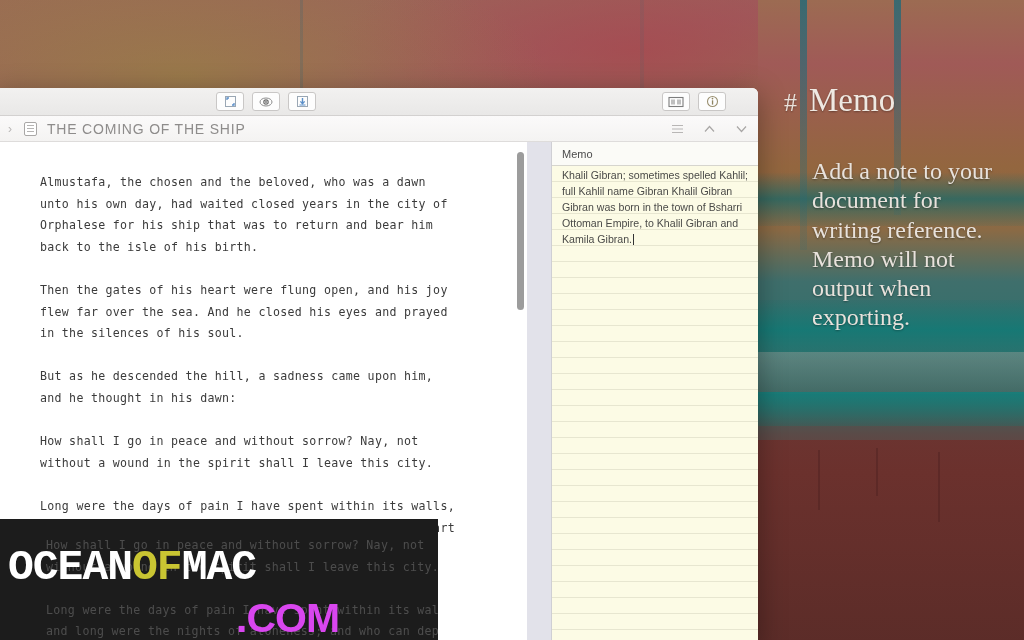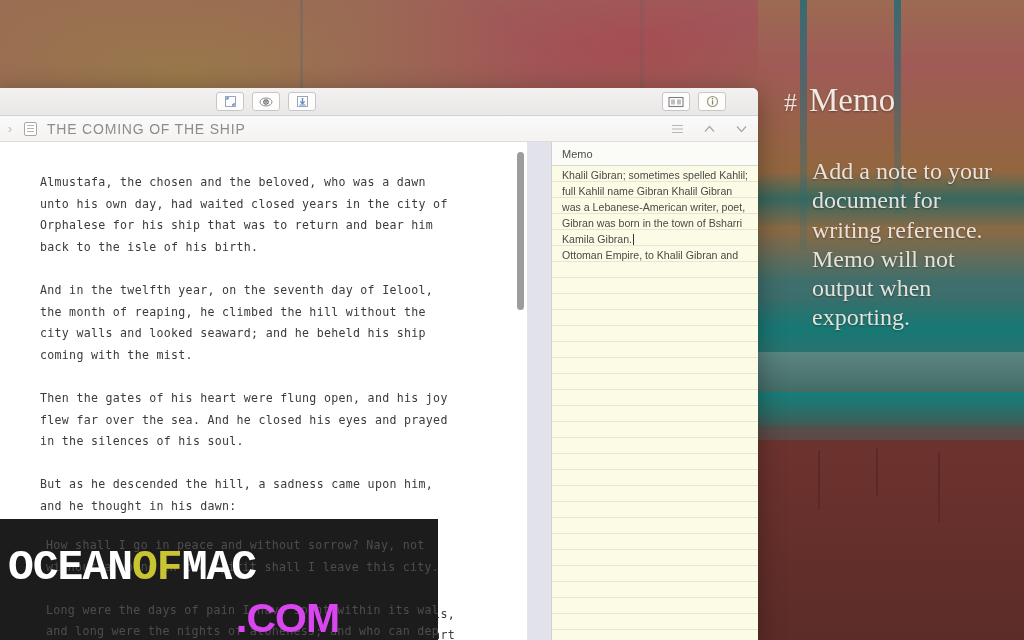--- a/index.html
+++ b/index.html
@@ -393,46 +393,42 @@
         </span>
       </div>
     </div>
 
     <div id="window-body">
 
       <div id="editor-pane">
         <div id="doc-text"><p>Almustafa, the chosen and the beloved, who was a dawn
 unto his own day, had waited closed years in the city of
 Orphalese for his ship that was to return and bear him
-back to the isle of his birth.</p><p>And in the twelfth year, on the seventh day of Ielool,
-the month of reaping, he climbed the hill without the
-city walls and looked seaward; and he beheld his ship
-coming with the mist.</p><p>Then the gates of his heart were flung open, and his joy
+back to the isle of his birth.</p><p>Then the gates of his heart were flung open, and his joy
 flew far over the sea. And he closed his eyes and prayed
 in the silences of his soul.</p><p>But as he descended the hill, a sadness came upon him,
 and he thought in his dawn:</p><p>How shall I go in peace and without sorrow? Nay, not
 without a wound in the spirit shall I leave this city.</p><p>Long were the days of pain I have spent within its walls,
 and long were the nights of aloneness; and who can depart</p></div>
         <div id="editor-scroll-track">
           <div id="editor-scroll-thumb"></div>
         </div>
       </div>
 
       <div id="split-strip"></div>
 
       <div id="memo-pane">
         <div id="memo-header">Memo</div>
         <div id="memo-body">
           <div id="memo-text">
               <div class="memo-line">Khalil Gibran; sometimes spelled Kahlil;</div>
               <div class="memo-line">full Kahlil name Gibran Khalil Gibran</div>
-              <div class="memo-line">was a Lebanese-American writer, poet,</div>
               <div class="memo-line">Gibran was born in the town of Bsharri</div>
+              <div class="memo-line">Ottoman Empire, to Khalil Gibran and</div>
               <div class="memo-line">Kamila Gibran.<span class="caret"></span></div>
-              <div class="memo-line">Ottoman Empire, to Khalil Gibran and</div>
             </div>
         </div>
       </div>
 
     </div>
   </div>
 
   <div id="watermark">
     <div class="ghost" style="top:16px;">How shall I go in peace and without sorrow? Nay, not
 without a wound in the spirit shall I leave this city.

